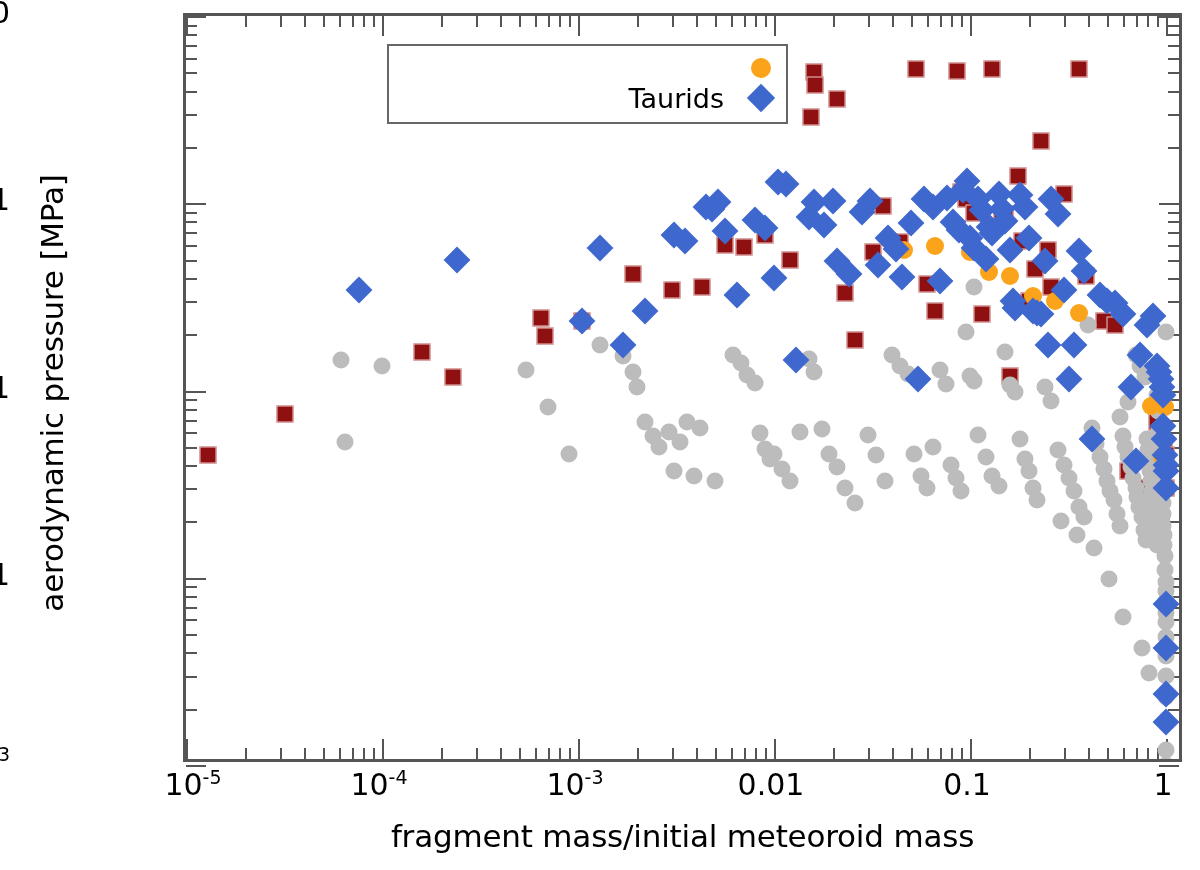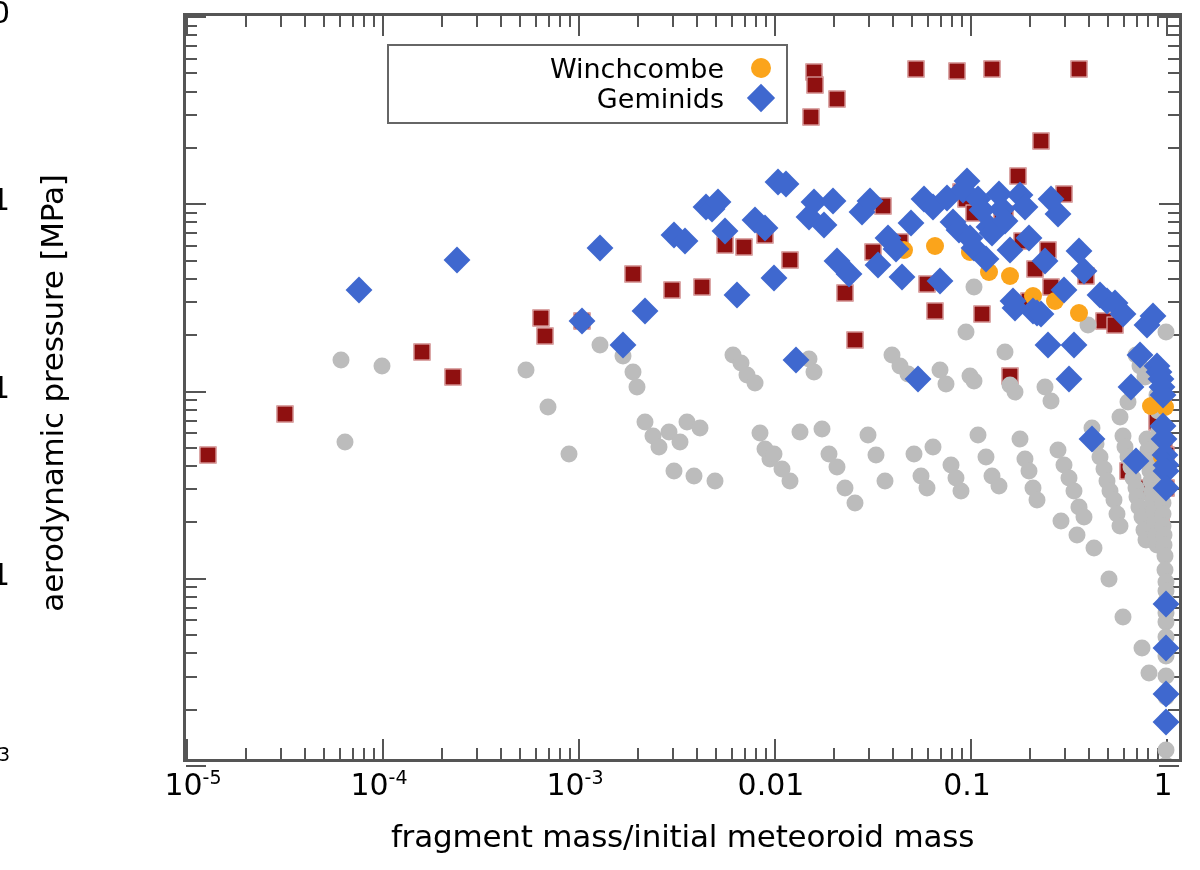--- a/index.html
+++ b/index.html
@@ -564,27 +564,26 @@
         <div class="pt di" style="left: 980.006px; top: 472.409px;"></div>
         <div class="pt di" style="left: 980.006px; top: 588.464px;"></div>
         <div class="pt di" style="left: 980.006px; top: 632.297px;"></div>
         <div class="pt di" style="left: 980.006px; top: 677.805px;"></div>
         <div class="pt di" style="left: 980.006px; top: 705.848px;"></div>
         <div class="pt di" style="left: 949.645px; top: 445.047px;"></div>
       </div>
 
     <div id="legend">
         <div class="legend-row">
-          <span class="legend-label">Winchcombe</span>
           <span class="legend-marker">
             <span class="lm-or"></span>
           </span>
         </div>
         <div class="legend-row">
-          <span class="legend-label">Geminids</span>
+          <span class="legend-label">Taurids</span>
           <span class="legend-marker">
             <span class="lm-di"></span>
           </span>
         </div>
       </div>
   </div>
 
 </div>
 
 </body></html>

